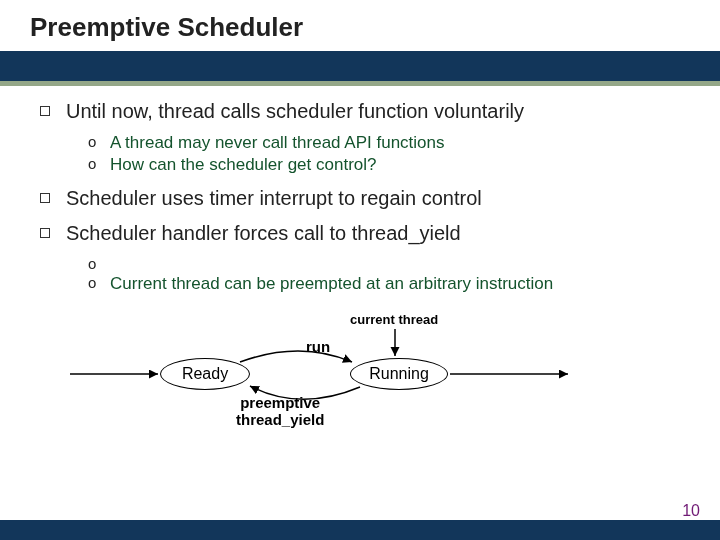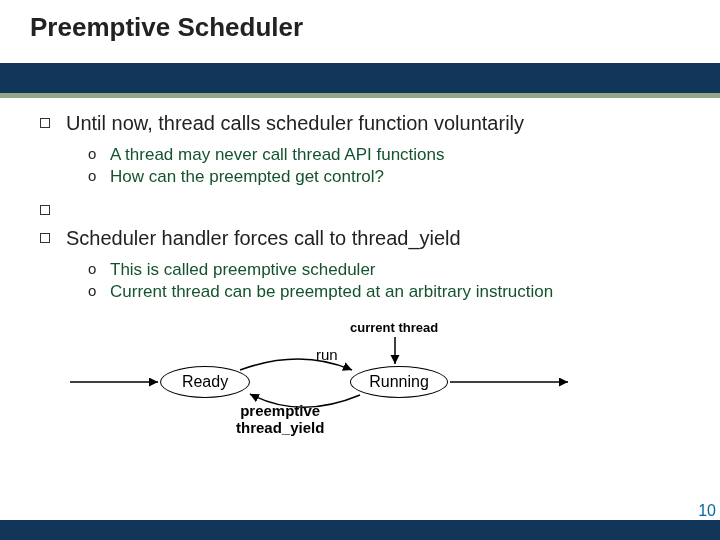--- a/index.html
+++ b/index.html
@@ -5,21 +5,21 @@
   * { margin: 0; padding: 0; box-sizing: border-box; }
   body {
     width: 720px;
     height: 540px;
     font-family: Arial, Helvetica, sans-serif;
     background: #ffffff;
     position: relative;
     overflow: hidden;
   }
   .title-area {
-    padding: 12px 0 20px 30px;
+    padding: 12px 0 8px 30px;
   }
   .title {
     font-size: 26px;
     font-weight: bold;
     color: #222;
   }
   .blue-bar {
     background: #12365a;
     height: 30px;
     width: 100%;
@@ -74,24 +74,24 @@
   }
   .current-thread {
     position: absolute;
     left: 310px;
     top: 0;
     font-size: 13px;
     font-weight: bold;
   }
   .run-label {
     position: absolute;
-    left: 276px;
+    left: 266px;
     top: 26px;
     font-size: 15px;
-    font-weight: normal;
+    font-weight: bold;
   }
   .preempt-label {
     position: absolute;
     left: 196px;
     top: 82px;
     font-size: 15px;
     font-weight: bold;
     text-align: center;
     line-height: 1.15;
   }
@@ -116,23 +116,23 @@
     position: absolute;
     bottom: 0;
     left: 0;
     width: 100%;
     height: 20px;
     background: #12365a;
   }
   .page-num {
     position: absolute;
     bottom: 20px;
-    right: 4px;
+    right: 20px;
     font-size: 16px;
-    color: #0369a1;
+    color: #701a75;
   }
 </style>
 </head>
 <body>
 
 <div class="title-area">
   <div class="title">Preemptive Scheduler</div>
 </div>
 <div class="blue-bar"></div>
 <div class="green-bar"></div>
@@ -143,37 +143,37 @@
     <span class="bullet-q"></span>
     <span class="bullet-top-text">Until now, thread calls scheduler function voluntarily</span>
   </div>
   <div class="sub-list">
     <div class="sub-item">
       <span class="sub-o">o</span>
       <span class="sub-text">A thread may never call thread API functions</span>
     </div>
     <div class="sub-item">
       <span class="sub-o">o</span>
-      <span class="sub-text">How can the preempted get control?</span>
+      <span class="sub-text">How can the scheduler get control?</span>
     </div>
   </div>
 
   <div class="bullet-top">
     <span class="bullet-q"></span>
+    <span class="bullet-top-text">Scheduler uses timer interrupt to regain control</span>
   </div>
   <div class="sub-list" style="padding-top:0;padding-bottom:6px;"></div>
 
   <div class="bullet-top">
     <span class="bullet-q"></span>
     <span class="bullet-top-text">Scheduler handler forces call to thread_yield</span>
   </div>
   <div class="sub-list">
     <div class="sub-item">
       <span class="sub-o">o</span>
-      <span class="sub-text">This is called preemptive scheduler</span>
     </div>
     <div class="sub-item">
       <span class="sub-o">o</span>
       <span class="sub-text">Current thread can be preempted at an arbitrary instruction</span>
     </div>
   </div>
 
   <div class="diagram">
     <div class="current-thread">current thread</div>
     <div class="run-label">run</div>

